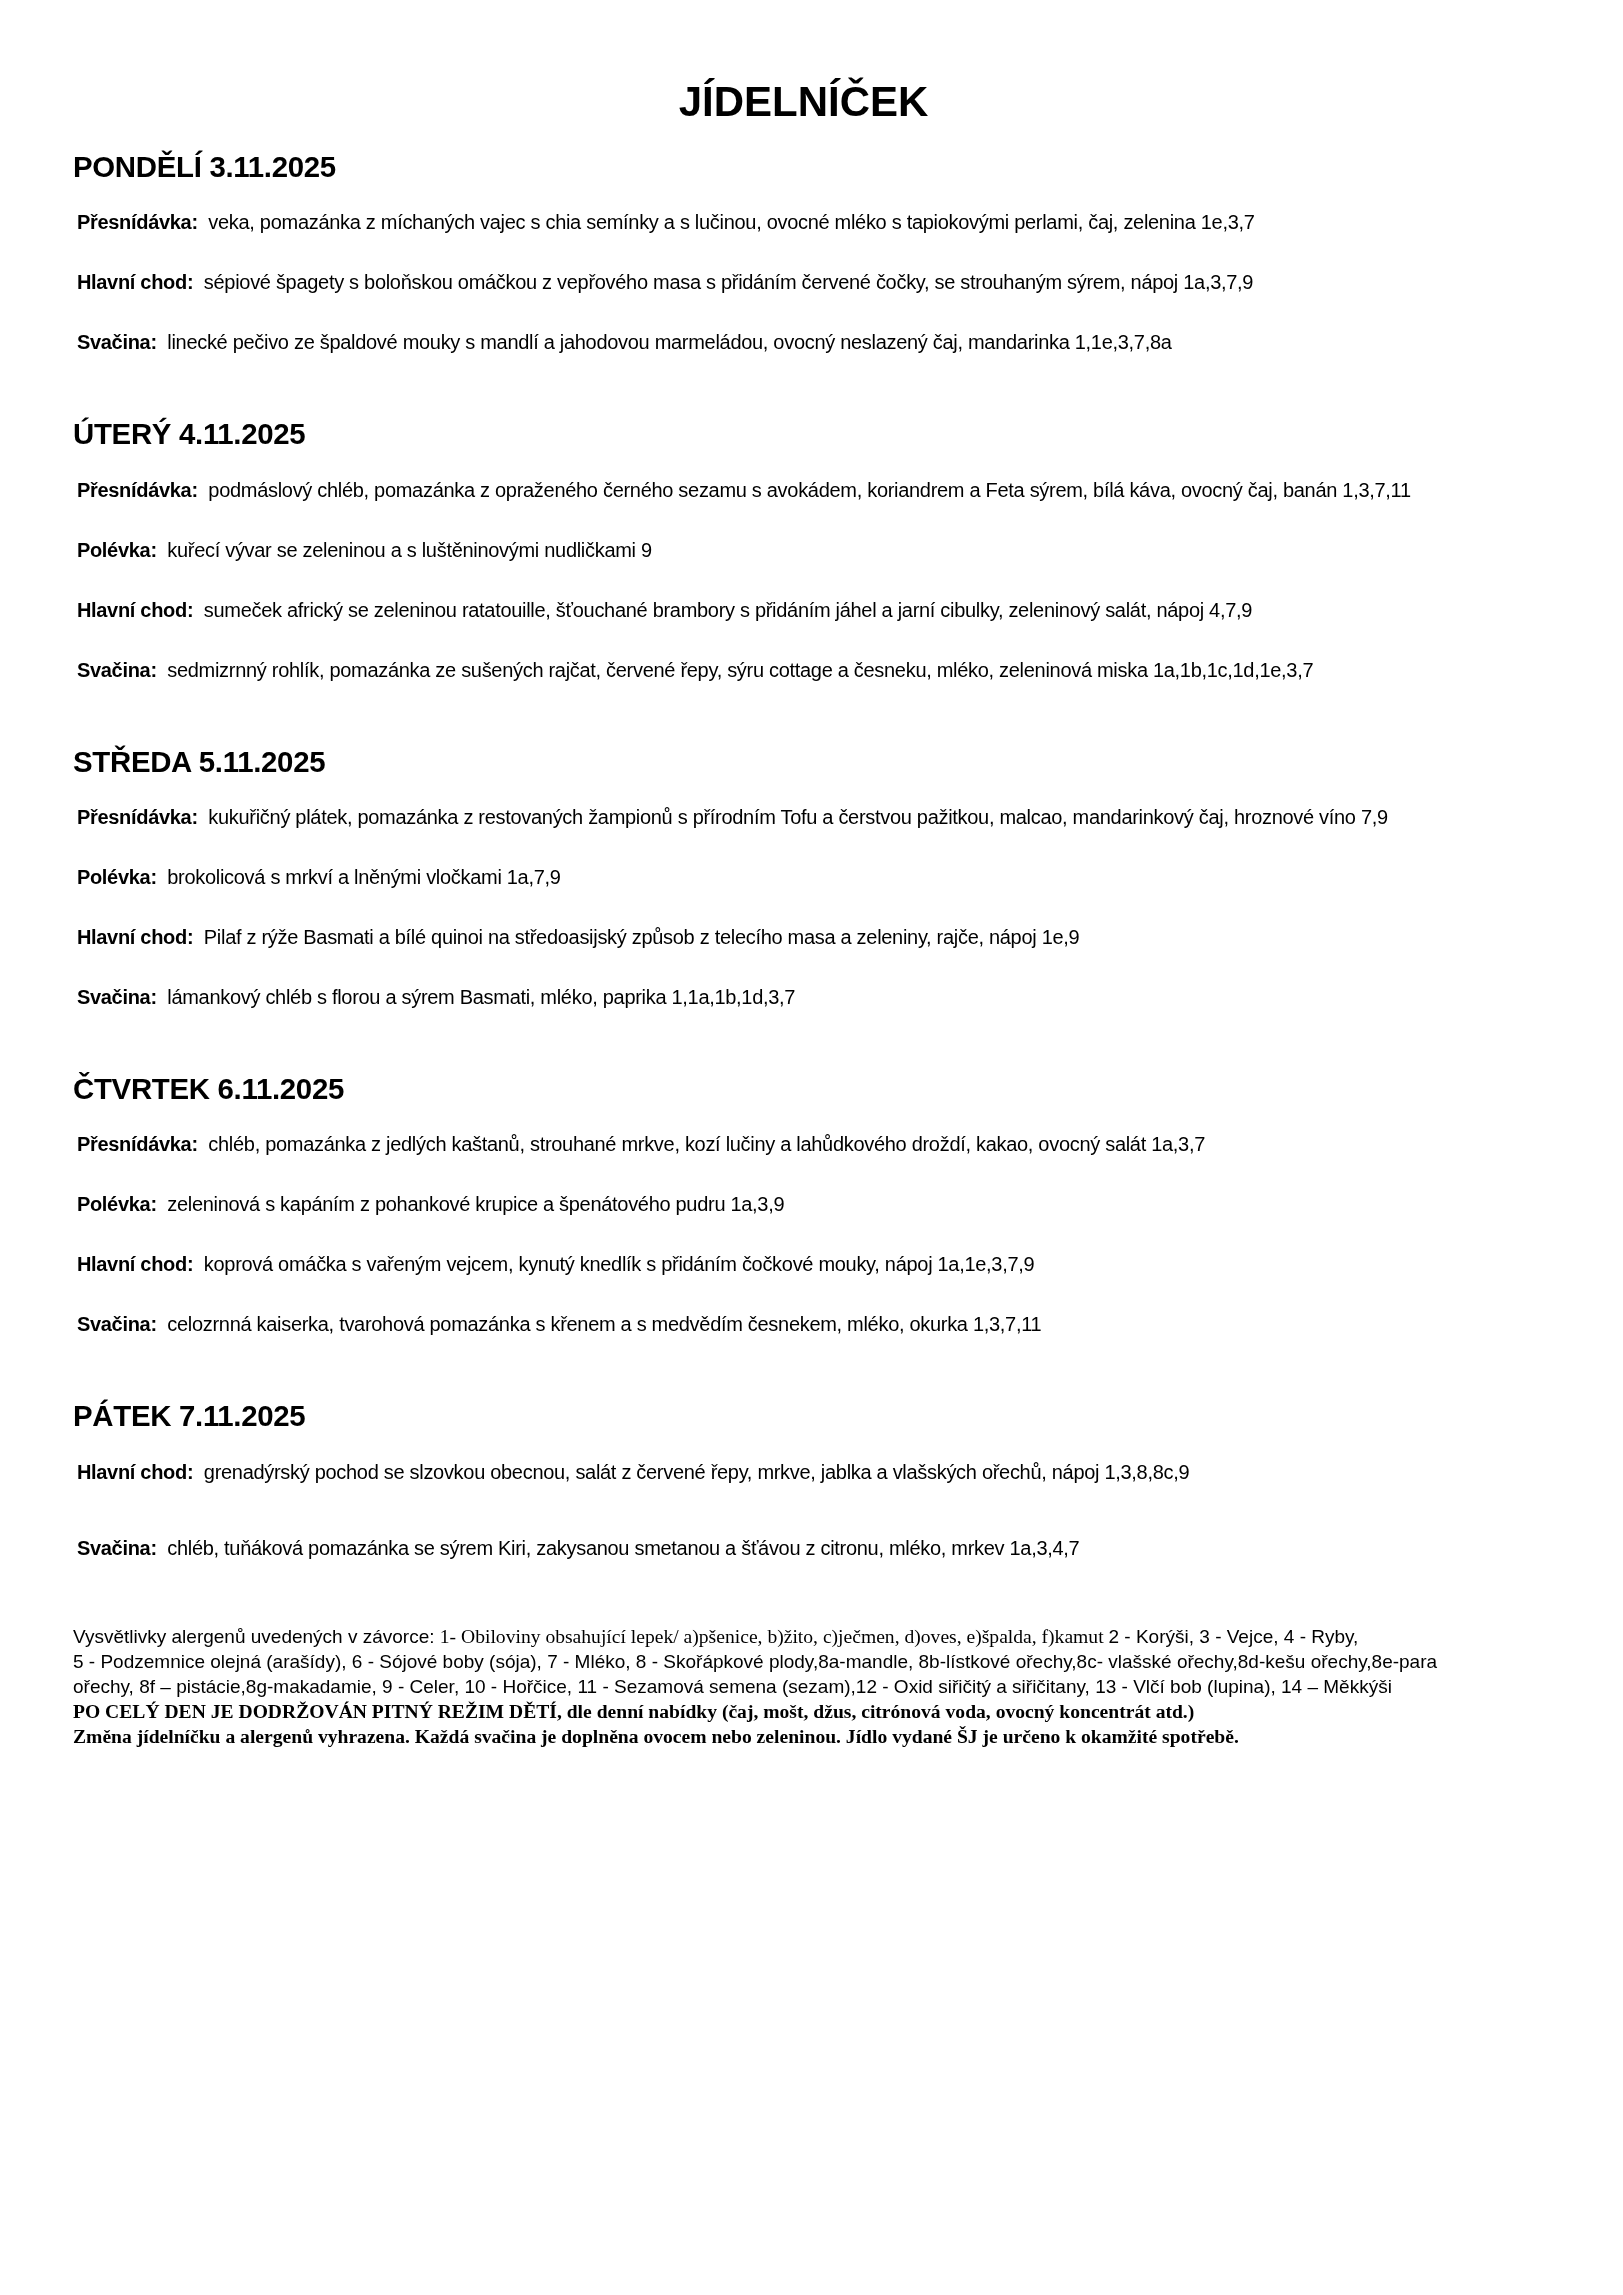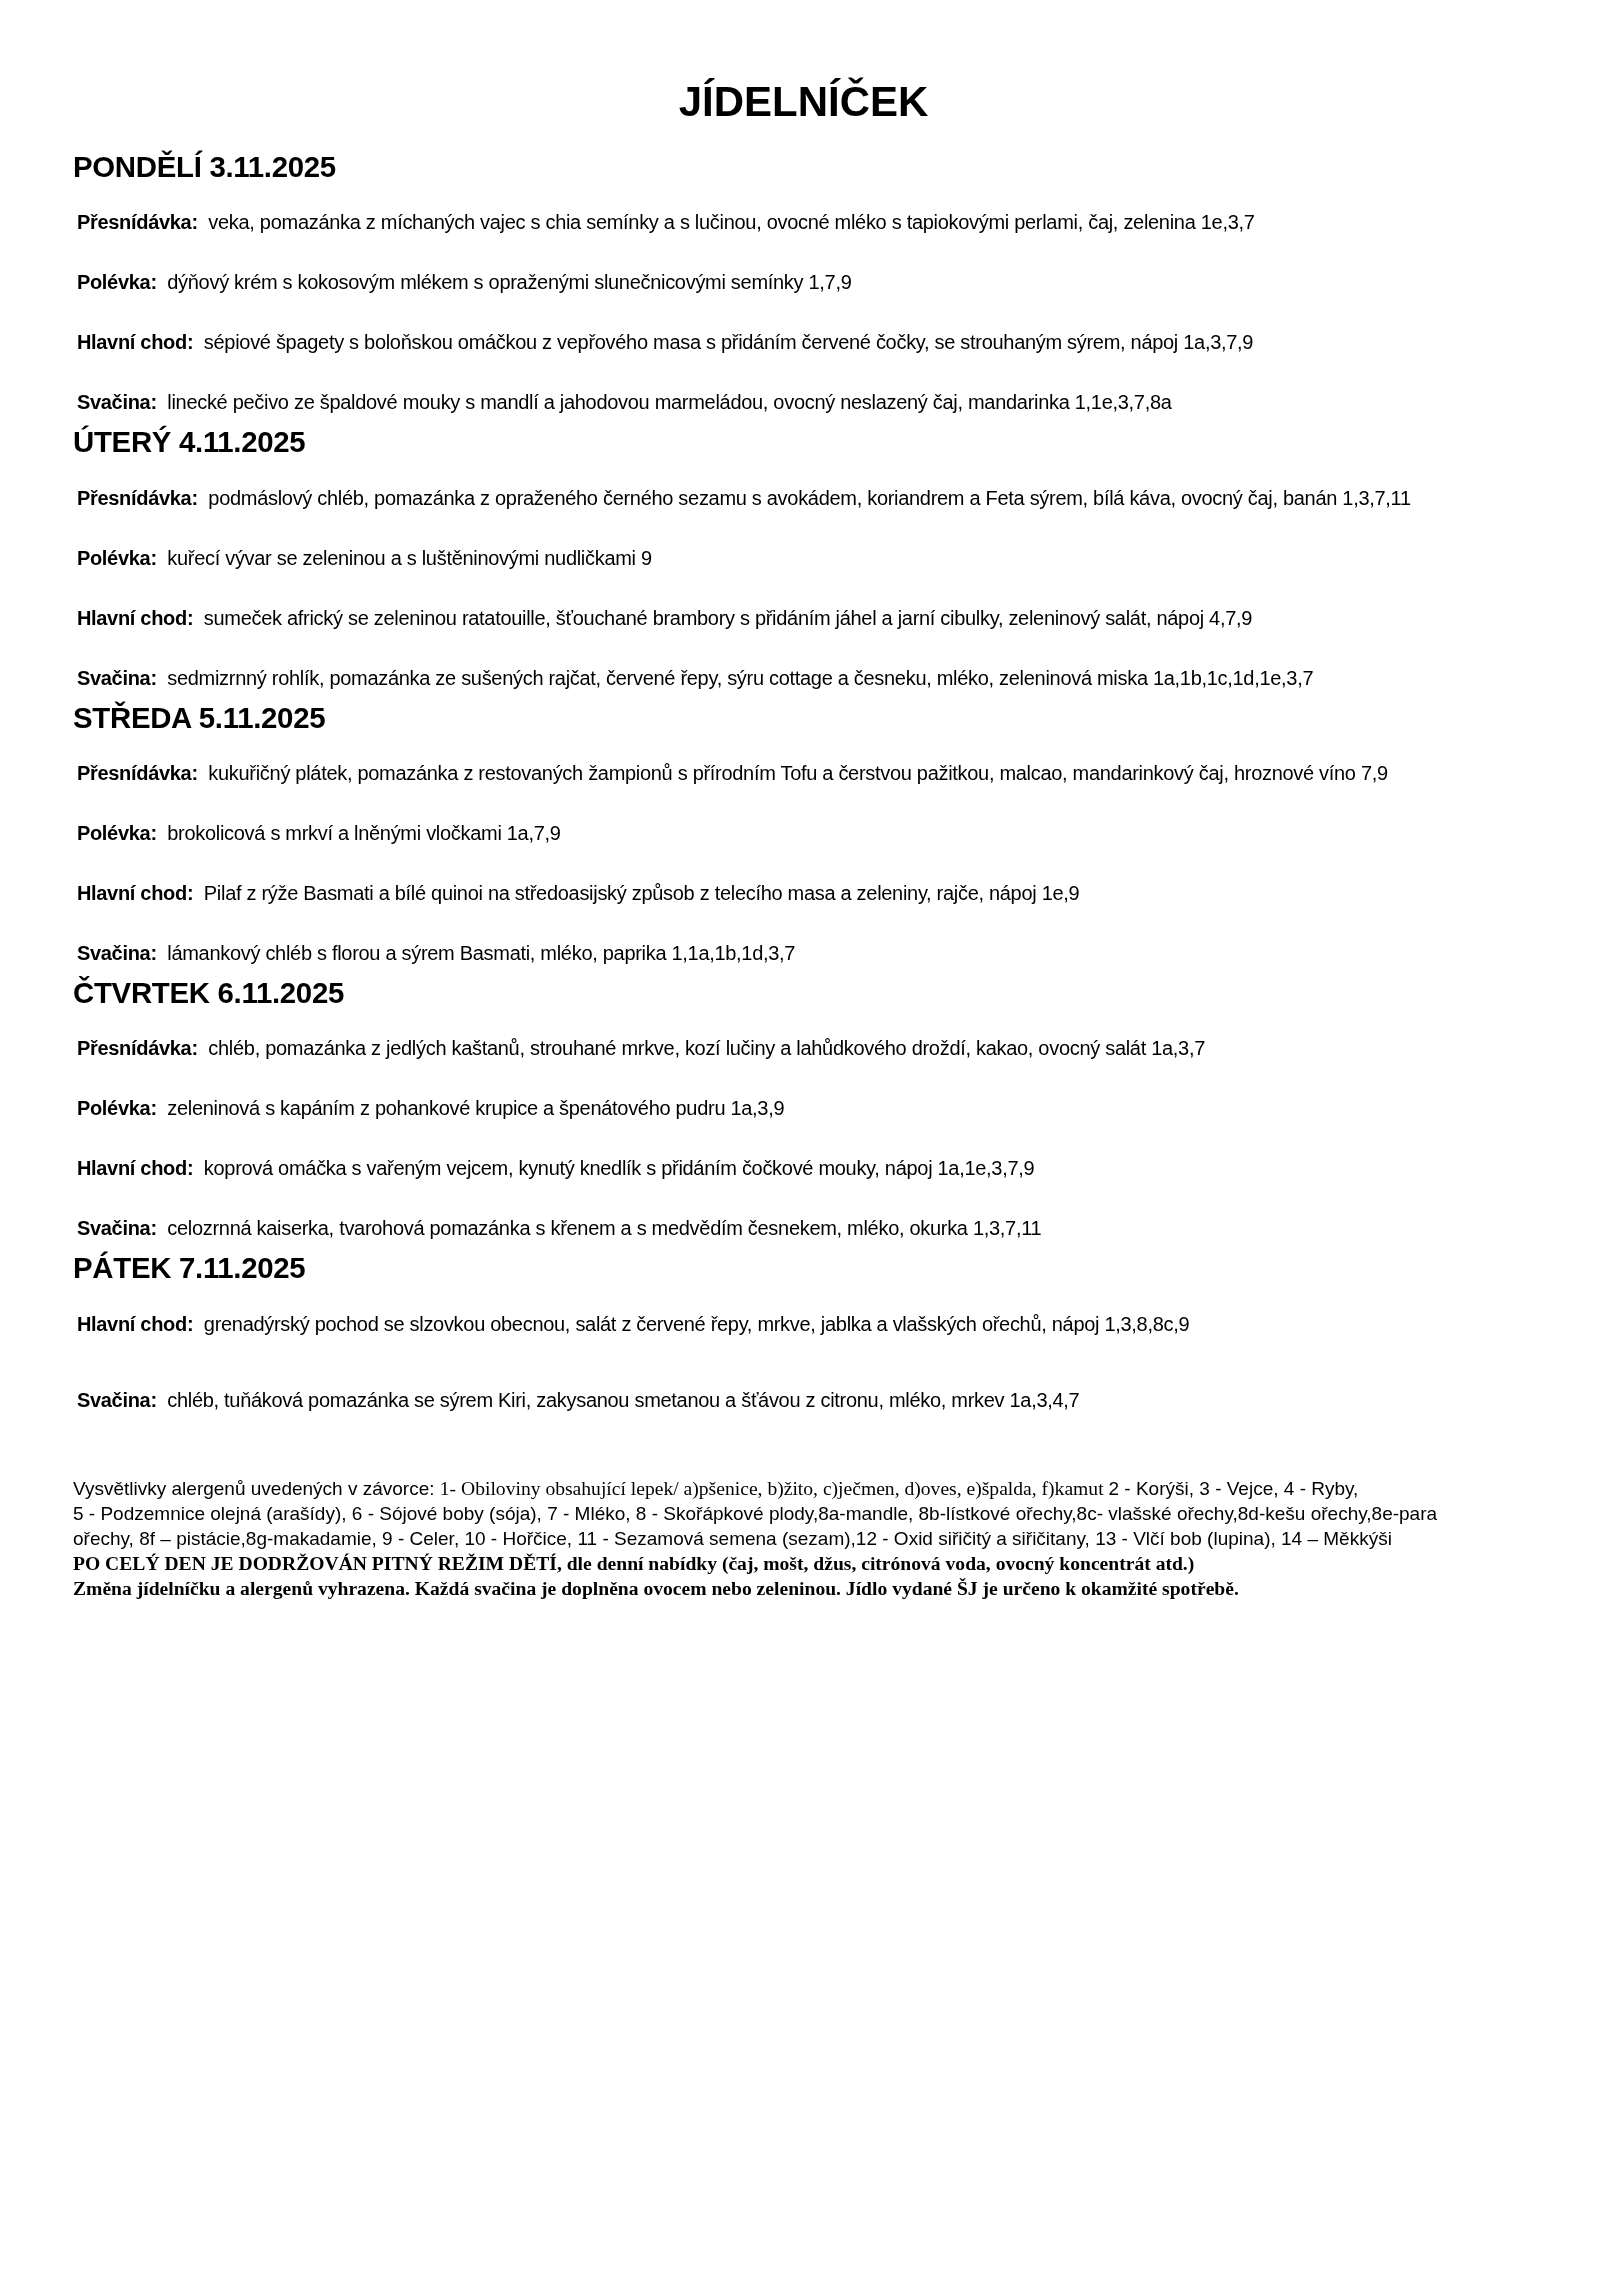--- a/index.html
+++ b/index.html
@@ -13,21 +13,21 @@
     overflow:hidden;
     border-radius:6px;
   }
   .title{
     font-size:42px;font-weight:bold;
     text-align:center;
     margin:79px 0 0 0;
     line-height:1.1;
     letter-spacing:0;
   }
-  .day{}
+  .day{margin-top:52px;}
   .day.first{margin-top:24px;}
   .day-name{
     font-size:29.4px;font-weight:bold;line-height:1.2;
   }
   .meal{
     font-size:20px;line-height:43px;
     margin-top:17px;
     padding-left:3.9px;
   }
   .meal .meal-label{font-weight:bold;margin-right:10.5px;}
@@ -48,21 +48,20 @@
 </head>
 <body>
 
 <div class="page">
 
   <div class="title">JÍDELNÍČEK</div>
 
   <div class="day first">
     <div class="day-name">PONDĚLÍ 3.11.2025</div>
     <div class="meal"><span class="meal-label">Přesnídávka:</span><span>veka, pomazánka z míchaných vajec s chia semínky a s lučinou, ovocné mléko s tapiokovými perlami, čaj, zelenina 1e,3,7</span></div>
-    <div class="meal"><span class="meal-label">Polévka:</span><span>dýňový krém s kokosovým mlékem s opraženými slunečnicovými semínky 1,7,9</span></div>
     <div class="meal"><span class="meal-label">Hlavní chod:</span><span>sépiové špagety s boloňskou omáčkou z vepřového masa s přidáním červené čočky, se strouhaným sýrem, nápoj 1a,3,7,9</span></div>
     <div class="meal"><span class="meal-label">Svačina:</span><span>linecké pečivo ze špaldové mouky s mandlí a jahodovou marmeládou, ovocný neslazený čaj, mandarinka 1,1e,3,7,8a</span></div>
   </div>
 
   <div class="day">
     <div class="day-name">ÚTERÝ 4.11.2025</div>
     <div class="meal"><span class="meal-label">Přesnídávka:</span><span>podmáslový chléb, pomazánka z opraženého černého sezamu s avokádem, koriandrem a Feta sýrem, bílá káva, ovocný čaj, banán 1,3,7,11</span></div>
     <div class="meal"><span class="meal-label">Polévka:</span><span>kuřecí vývar se zeleninou a s luštěninovými nudličkami 9</span></div>
     <div class="meal"><span class="meal-label">Hlavní chod:</span><span>sumeček africký se zeleninou ratatouille, šťouchané brambory s přidáním jáhel a jarní cibulky, zeleninový salát, nápoj 4,7,9</span></div>
     <div class="meal"><span class="meal-label">Svačina:</span><span>sedmizrnný rohlík, pomazánka ze sušených rajčat, červené řepy, sýru cottage a česneku, mléko, zeleninová miska 1a,1b,1c,1d,1e,3,7</span></div>

